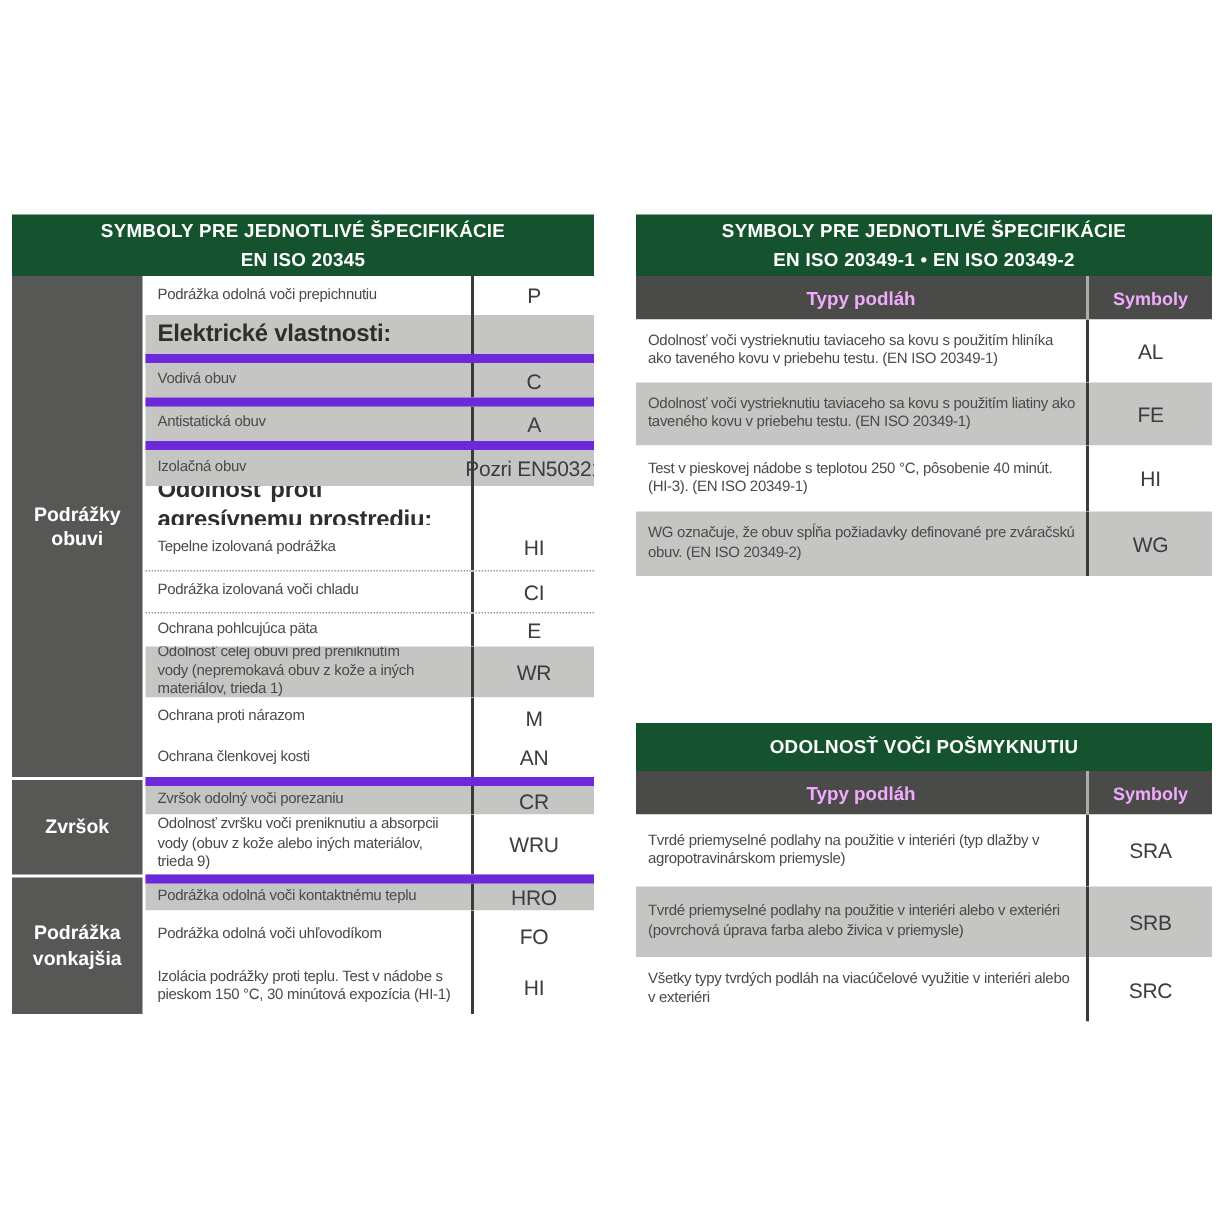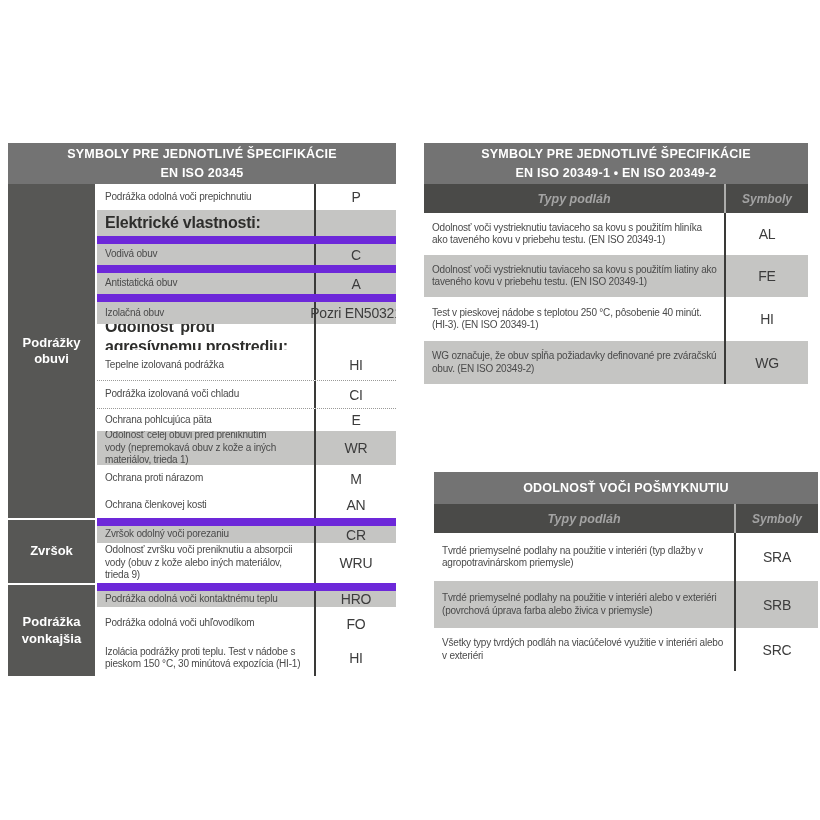--- a/index.html
+++ b/index.html
@@ -5,46 +5,45 @@
   html,body{margin:0;padding:0;}
   body{
     width:820px;height:820px;background:#ffffff;position:relative;
     font-family:"Liberation Sans", sans-serif;color:#4a4a4a;
     -webkit-font-smoothing:antialiased;
   }
   .page{position:absolute;inset:0;background:#fff;}
   .tbl{position:absolute;box-sizing:border-box;}
   
   .thead{
-    background:#737373;color:#fff;display:flex;flex-direction:column;
+    background:#14532d;color:#fff;display:flex;flex-direction:column;
     align-items:center;justify-content:center;text-transform:uppercase;
     font-weight:bold;letter-spacing:.2px;
   }
   .thead .tl{font-size:12.5px;line-height:1.45;text-align:center;white-space:nowrap;}
   .subhead{
-    background:#4a4a48;color:#a3a3a3;display:flex;align-items:stretch;
+    background:#4a4a48;color:#f0abfc;display:flex;align-items:stretch;
     font-weight:bold;
-    font-style:italic;
   }
   .subhead .c1{flex:1;display:flex;align-items:center;justify-content:center;font-size:12.5px;}
   .subhead .c2{width:84px;display:flex;align-items:center;justify-content:center;font-size:12px;border-left:2px solid #adadab;box-sizing:border-box;}
   
   .body{display:flex;}
   .catcol{width:87px;display:flex;flex-direction:column;margin-right:2px;}
   .cat{
     background:#575755;color:#fff;font-weight:bold;font-size:13px;line-height:1.25;
     display:flex;align-items:center;justify-content:center;text-align:center;
     box-sizing:border-box;padding:2px;
   }
   .cat + .cat{margin-top:2px;}
   .rows{flex:1;display:flex;flex-direction:column;}
   
   .row{display:flex;box-sizing:border-box;overflow:hidden;background:#fff;}
   .row.gray{background:#c5c5c3;}
-  .row.wtop{border-top:8px solid #6d28d9;}
+  .row.wtop{border-top:6px solid #6d28d9;}
   .row.dotted{border-top:1px dotted #9a9a98;}
   .lbl{
     flex:1;display:flex;align-items:center;padding:2px 6px 2px 8px;
     font-size:10px;line-height:1.25;letter-spacing:-0.2px;color:#4a4a4a;
   }
   .row.bold .lbl{font-weight:bold;color:#2e2e2c;font-size:16px;}
   .sym{
     width:82px;border-left:2px solid #3a3a38;box-sizing:border-box;
     display:flex;align-items:center;justify-content:center;
     font-size:14px;color:#3c3c3c;letter-spacing:-0.2px;white-space:nowrap;
@@ -161,21 +160,21 @@
     <div class="row" style="height:44px;">
       <div class="lbl">Test v pieskovej nádobe s teplotou 250 °C, pôsobenie 40 minút. (HI-3). (EN ISO 20349-1)</div>
       <div class="sym">HI</div>
     </div>
     <div class="row gray" style="height:43px;">
       <div class="lbl">WG označuje, že obuv spĺňa požiadavky definované pre zváračskú obuv. (EN ISO 20349-2)</div>
       <div class="sym">WG</div>
     </div>
   </div>
 
-  <div class="tbl rt" style="left:424px;top:472px;width:384px;margin-left:10px;">
+  <div class="tbl rt" style="left:424px;top:482px;width:384px;">
     <div class="thead" style="height:32px;">
       <div class="tl">ODOLNOSŤ VOČI POŠMYKNUTIU</div>
     </div>
     <div class="subhead" style="height:29px;">
       <div class="c1">Typy podláh</div>
       <div class="c2">Symboly</div>
     </div>
     <div class="row" style="height:48px;">
       <div class="lbl">Tvrdé priemyselné podlahy na použitie v interiéri (typ dlažby v agropotravinárskom priemysle)</div>
       <div class="sym">SRA</div>

